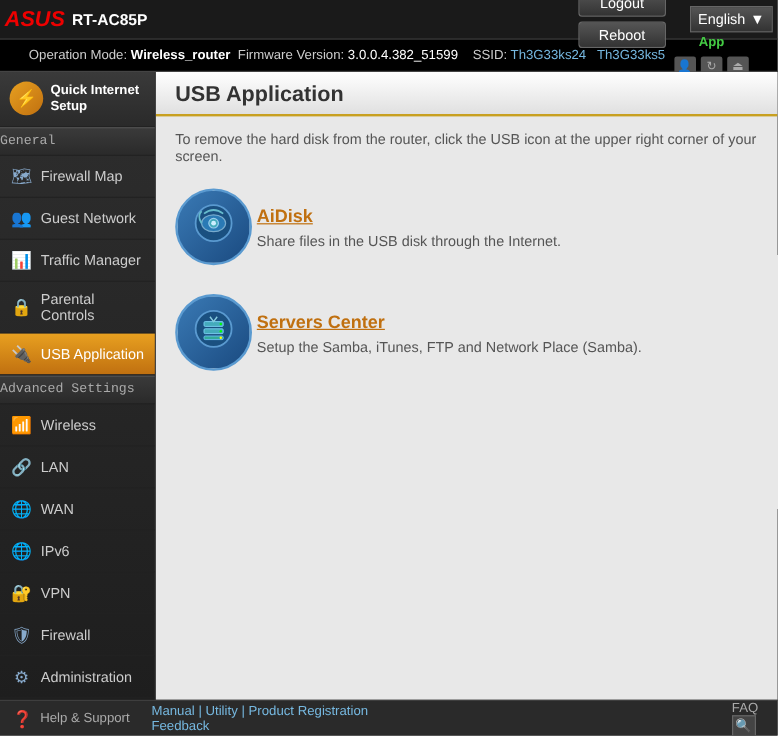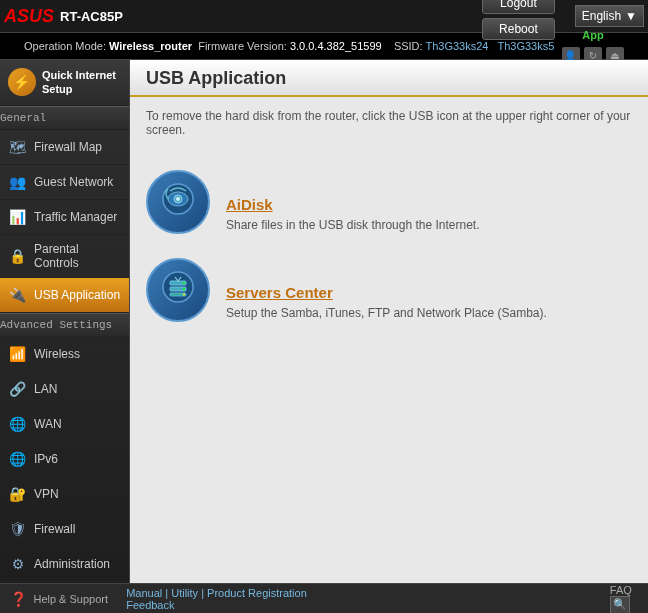--- a/index.html
+++ b/index.html
@@ -186,28 +186,28 @@
     }
     .content-title {
       font-size: 18px;
       color: #333;
       font-weight: bold;
     }
     .content-body { padding: 12px 16px; }
     .content-desc {
       color: #555;
       font-size: 12px;
-      margin-bottom: 33px;
+      margin-bottom: 20px;
     }
 
     
     .app-item {
       display: flex;
-      align-items: flex-end;
-      gap: 16px;
+      align-items: center;
+      gap: 4px;
       margin-bottom: 24px;
     }
     .app-icon-circle {
       width: 64px;
       height: 64px;
       border-radius: 50%;
       background: linear-gradient(135deg, #3a7ab5, #1a4a80);
       display: flex;
       align-items: center;
       justify-content: center;

